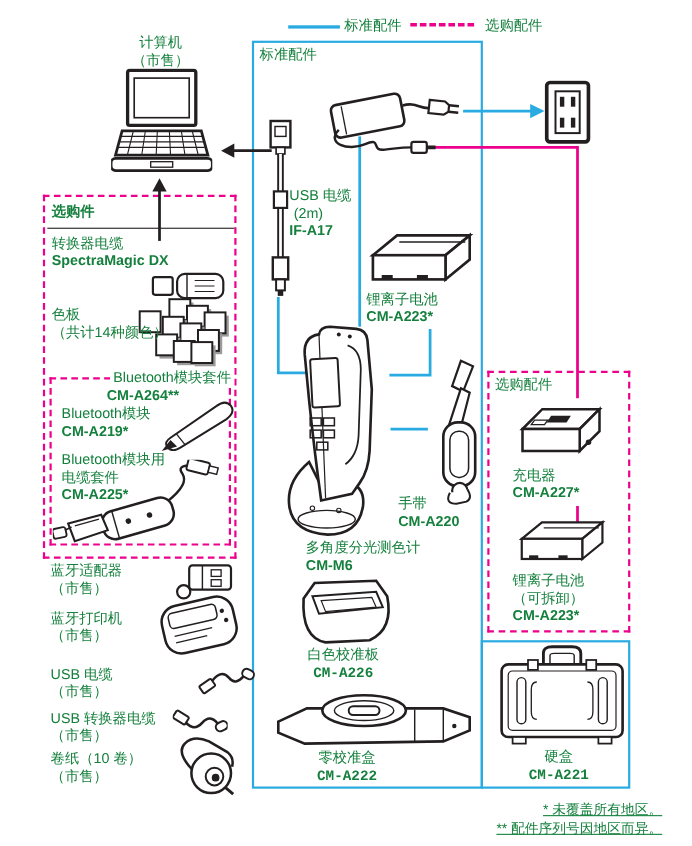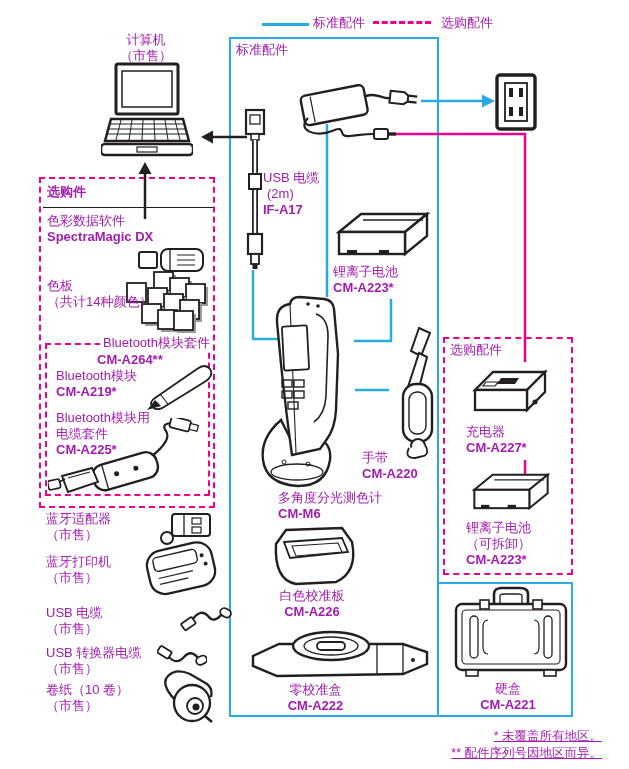--- a/index.html
+++ b/index.html
@@ -1,21 +1,21 @@
 <!DOCTYPE html>
 <html><head>
 <meta charset="utf-8">
 <style>
   html,body{margin:0;padding:0;background:#fff;}
   .canvas{position:relative;width:629px;height:769px;background:#fff;overflow:hidden;
           font-family:"Liberation Sans","DejaVu Sans",sans-serif;color:#231f20;}
-  .lbl{position:absolute;font-size:13px;line-height:16px;white-space:nowrap;color:#a21caf;}
+  .lbl{position:absolute;font-size:13px;line-height:16px;white-space:nowrap;color:#15803d;}
   .row{display:block;}
   .b{font-weight:700;}
-  .ctr{text-align:center;}
+  .ctr{text-align:center;font-family:Liberation Mono, monospace;}
   .ind{padding-left:4px;}
   .box{position:absolute;box-sizing:border-box;}
   .box-std{border:2px solid #29abe2;}
   .box-opt{border:2px dashed #ec008c;}
   .wbg{background:#fff;padding:0 3px;margin-left:20px;}
   .legend-solid{position:absolute;background:#29abe2;height:3px;width:47px;}
   .legend-dash{position:absolute;width:58px;height:0;border-top:3.5px dashed #ec008c;}
   .sep{position:absolute;height:0;border-top:1.5px solid #231f20;}
   svg.icon{position:absolute;}
   svg.wires{position:absolute;left:0;top:0;pointer-events:none;}
@@ -334,21 +334,21 @@
   </div>
 
   <div class="lbl ctr" style="left:452px;top:681px;width:112px;">
     <span class="row">硬盒</span>
     <span class="row b">CM-A221</span>
   </div>
 
   <div class="lbl b" style="left:47px;top:184px;">选购件</div>
 
   <div class="lbl" style="left:47px;top:213px;">
-    <span class="row">色彩数据软件</span>
+    <span class="row">转换器电缆</span>
     <span class="row b">SpectraMagic DX</span>
   </div>
 
   <div class="lbl" style="left:47px;top:278px;">
     <span class="row">色板</span>
     <span class="row">（共计14种颜色）</span>
   </div>
 
   <div class="lbl wbg" style="left:80px;top:335px;">Bluetooth模块套件</div>
   <div class="lbl b" style="left:97px;top:352px;">CM-A264**</div>

